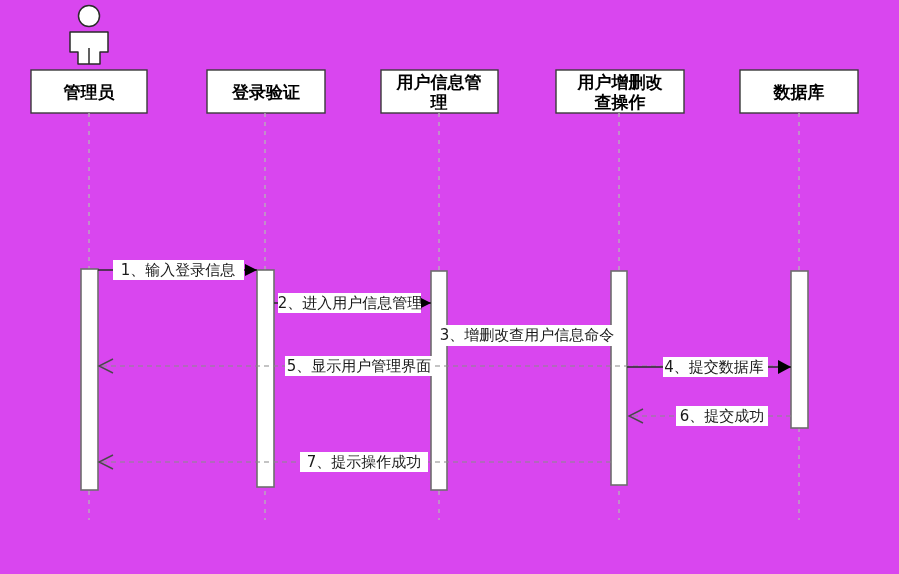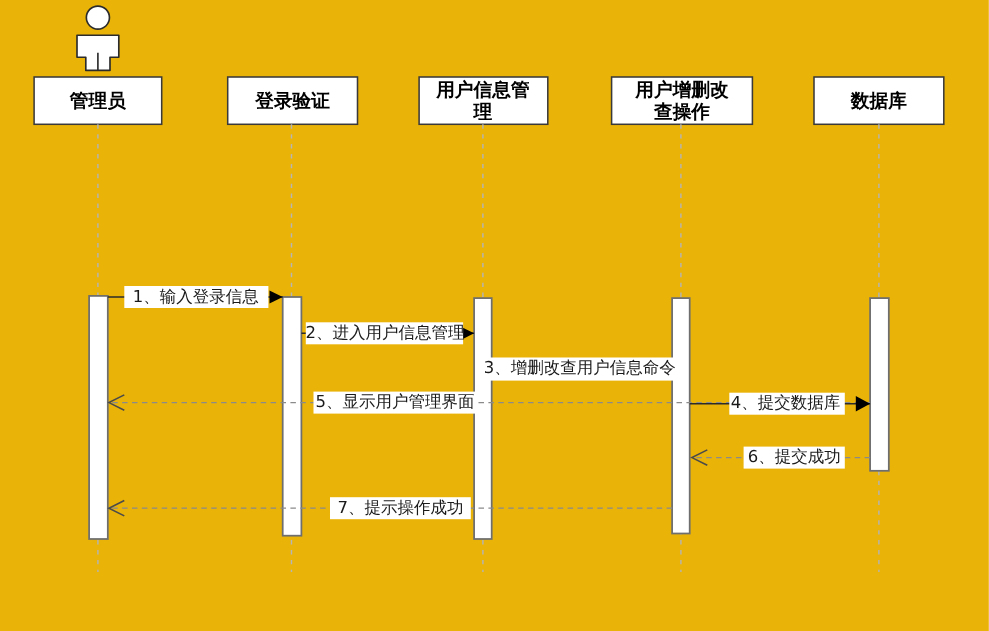--- a/index.html
+++ b/index.html
@@ -8,21 +8,21 @@
     padding: 0;
     background: #ffffff;
   }
   body {
     font-family: "DejaVu Sans", "Liberation Sans", sans-serif;
   }
   #diagram-root {
     position: relative;
     width: 899px;
     height: 574px;
-    background: #eab308;
+    background: #d946ef;
     overflow: hidden;
   }
   svg#seq-svg {
     position: absolute;
     left: 0;
     top: 0;
     width: 899px;
     height: 574px;
     display: block;
   }

